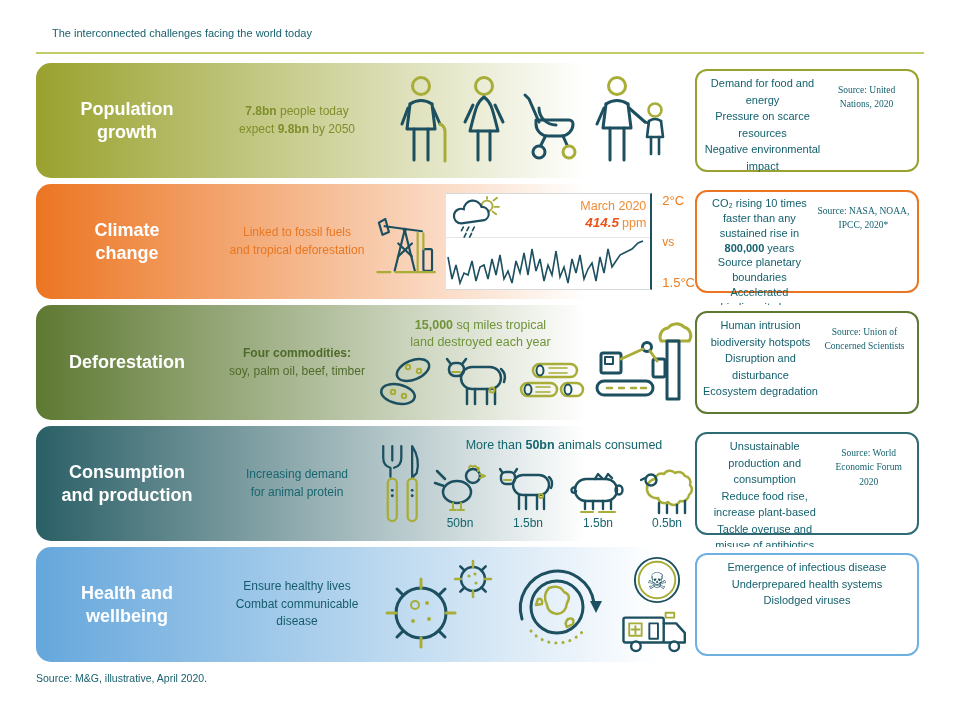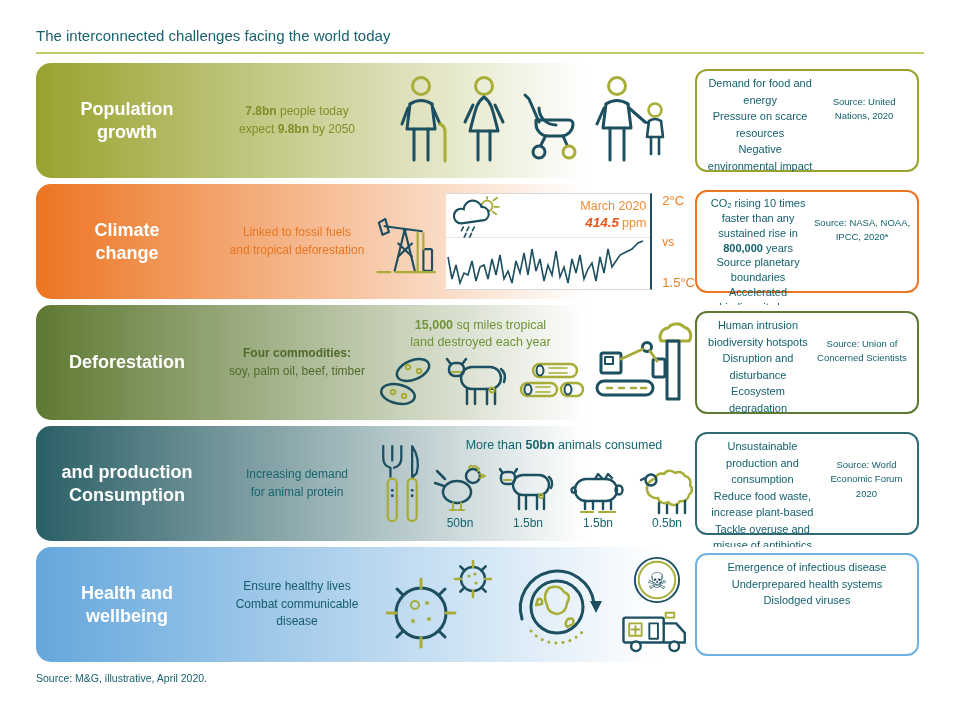--- a/index.html
+++ b/index.html
@@ -1,18 +1,18 @@
 <!DOCTYPE html>
 <html><head>
 <meta charset="utf-8">
 <style>
   html,body{margin:0;padding:0;background:#fff;}
   body{width:960px;height:716px;overflow:hidden;font-family:"Liberation Sans",sans-serif;}
   .canvas{position:relative;width:960px;height:716px;background:#fff;}
-  .page-title{position:absolute;left:36px;top:27px;font-size:15px;color:#19626f;}
+  .page-title{position:absolute;left:52px;top:27px;font-size:11px;color:#19626f;}
   .title-rule{position:absolute;left:36px;top:52px;width:888px;height:2px;background:#c2cb66;}
   .rows{position:absolute;left:36px;top:63px;width:888px;display:flex;flex-direction:column;gap:6px;}
   .row{height:115px;border-radius:15px;display:flex;align-items:center;box-sizing:border-box;}
   .row1{background:linear-gradient(90deg,#99a22e 0%,#fff 62%);}
   .row2{background:linear-gradient(90deg,#ec7522 0%,#fff 62%);}
   .row3{background:linear-gradient(90deg,#5e7932 0%,#fff 62%);}
   .row4{background:linear-gradient(90deg,#2a5f66 0%,#fff 62%);}
   .row5{background:linear-gradient(90deg,#65a7dc 0%,#fff 70%);}
   .row-title{width:182px;flex:0 0 182px;text-align:center;color:#fff;font-weight:bold;font-size:18px;line-height:1.25;}
   .tl{display:block;}
@@ -21,21 +21,21 @@
   .row4 .row-desc{color:#17666e}.row5 .row-desc{color:#155c6b}
   .b{font-weight:bold;}
   .dl{display:block;}
   .icon-zone{flex:1;display:flex;align-items:center;justify-content:center;gap:10px;min-width:0;}
   .info-box{flex:0 0 224px;width:224px;height:103px;margin-right:5px;box-sizing:border-box;background:#fff;
     border:2px solid;border-radius:12px;display:flex;flex-direction:row;justify-content:center;
     text-align:center;color:#14616e;font-size:11px;line-height:1.5;padding:4px 6px;}
   .box1{border-color:#99a22e}.box2{border-color:#ec7522}.box3{border-color:#5e7932}
   .box4{border-color:#2e6b74}.box5{border-color:#6fb0e3}
   .box2 .box-lines{line-height:1.35;}
-  .box-source{font-size:9.5px;margin-top:20px;}
+  .box-source{font-size:9.5px;margin-top:8px;font-family:Liberation Serif, serif;}
   .footer{position:absolute;left:36px;top:672px;font-size:10.5px;color:#19626f;}
   
   .climate-wrap{display:flex;align-items:center;gap:10px;}
   .climate-chart{position:relative;width:206px;height:97px;box-sizing:border-box;
     border-top:1px solid #d8d8d8;border-bottom:1px solid #d8d8d8;border-right:2px solid #1c4f5f;background:#fff;}
   .chart-top{display:flex;align-items:flex-start;justify-content:space-between;height:44px;border-bottom:1px solid #e6e6e6;padding:2px 4px 0 2px;box-sizing:border-box;}
   .chart-labels{text-align:right;line-height:1.25;padding-top:3px;}
   .chart-date{color:#f08c33;font-size:12.5px;}
   .chart-value{color:#f08c33;font-size:12.5px;}
   .chart-value .val{color:#e8541c;font-weight:bold;font-size:13.5px;font-style:italic;}
@@ -324,22 +324,22 @@
           <div>Human intrusion biodiversity hotspots</div>
           <div>Disruption and disturbance</div>
           <div>Ecosystem degradation</div>
         </div>
         <div class="box-source">Source: Union of Concerned Scientists</div>
       </aside>
     </section>
 
     <section class="row row4">
       <div class="row-title">
+        <span class="tl">Consumption</span>
         <span class="tl">and production</span>
-        <span class="tl">Consumption</span>
       </div>
       <div class="row-desc">
         <span class="dl">Increasing demand</span>
         <span class="dl">for animal protein</span>
       </div>
       <div class="icon-zone">
         <svg class="pict" width="52" height="92" viewBox="0 0 52 92">
           <g fill="none" stroke-linecap="round" stroke-linejoin="round">
             <g stroke="#1c4f5f" stroke-width="2.5">
               <path d="M8 4 v13 q0 9 8 11 v10"></path>
@@ -442,21 +442,21 @@
                 </g>
               </svg>
               <span class="animal-count">0.5bn</span>
             </div>
           </div>
         </div>
       </div>
       <aside class="info-box box4">
         <div class="box-lines">
           <div>Unsustainable production and consumption</div>
-          <div>Reduce food waste, increase plant-based</div>
+          <div>Reduce food rise, increase plant-based</div>
           <div>Tackle overuse and misuse of antibiotics</div>
         </div>
         <div class="box-source">Source: World Economic Forum 2020</div>
       </aside>
     </section>
 
     <section class="row row5">
       <div class="row-title">
         <span class="tl">Health and</span>
         <span class="tl">wellbeing</span>

